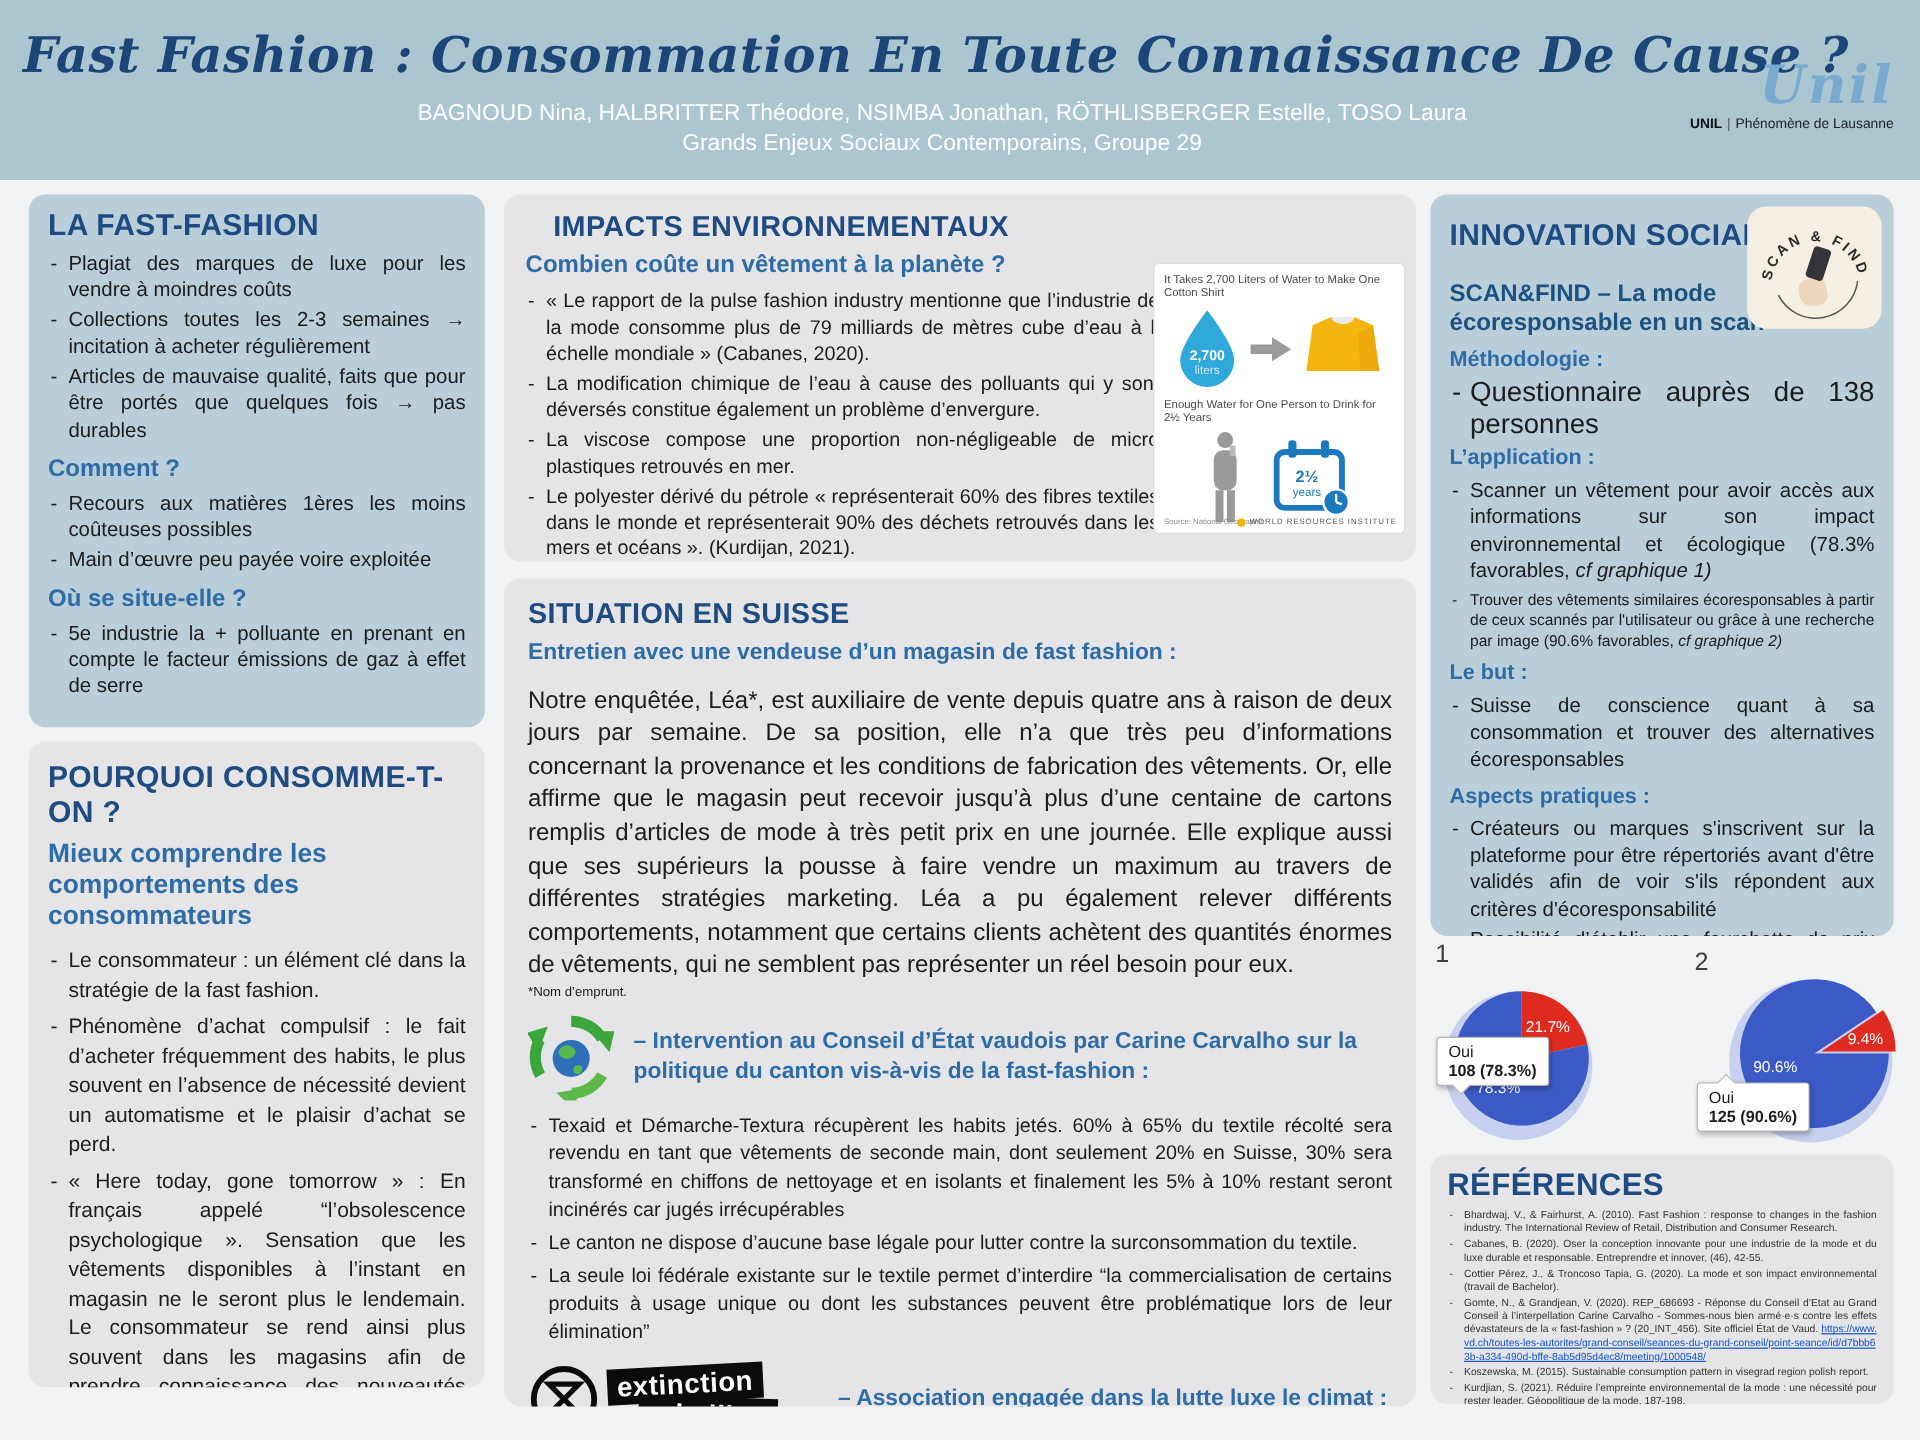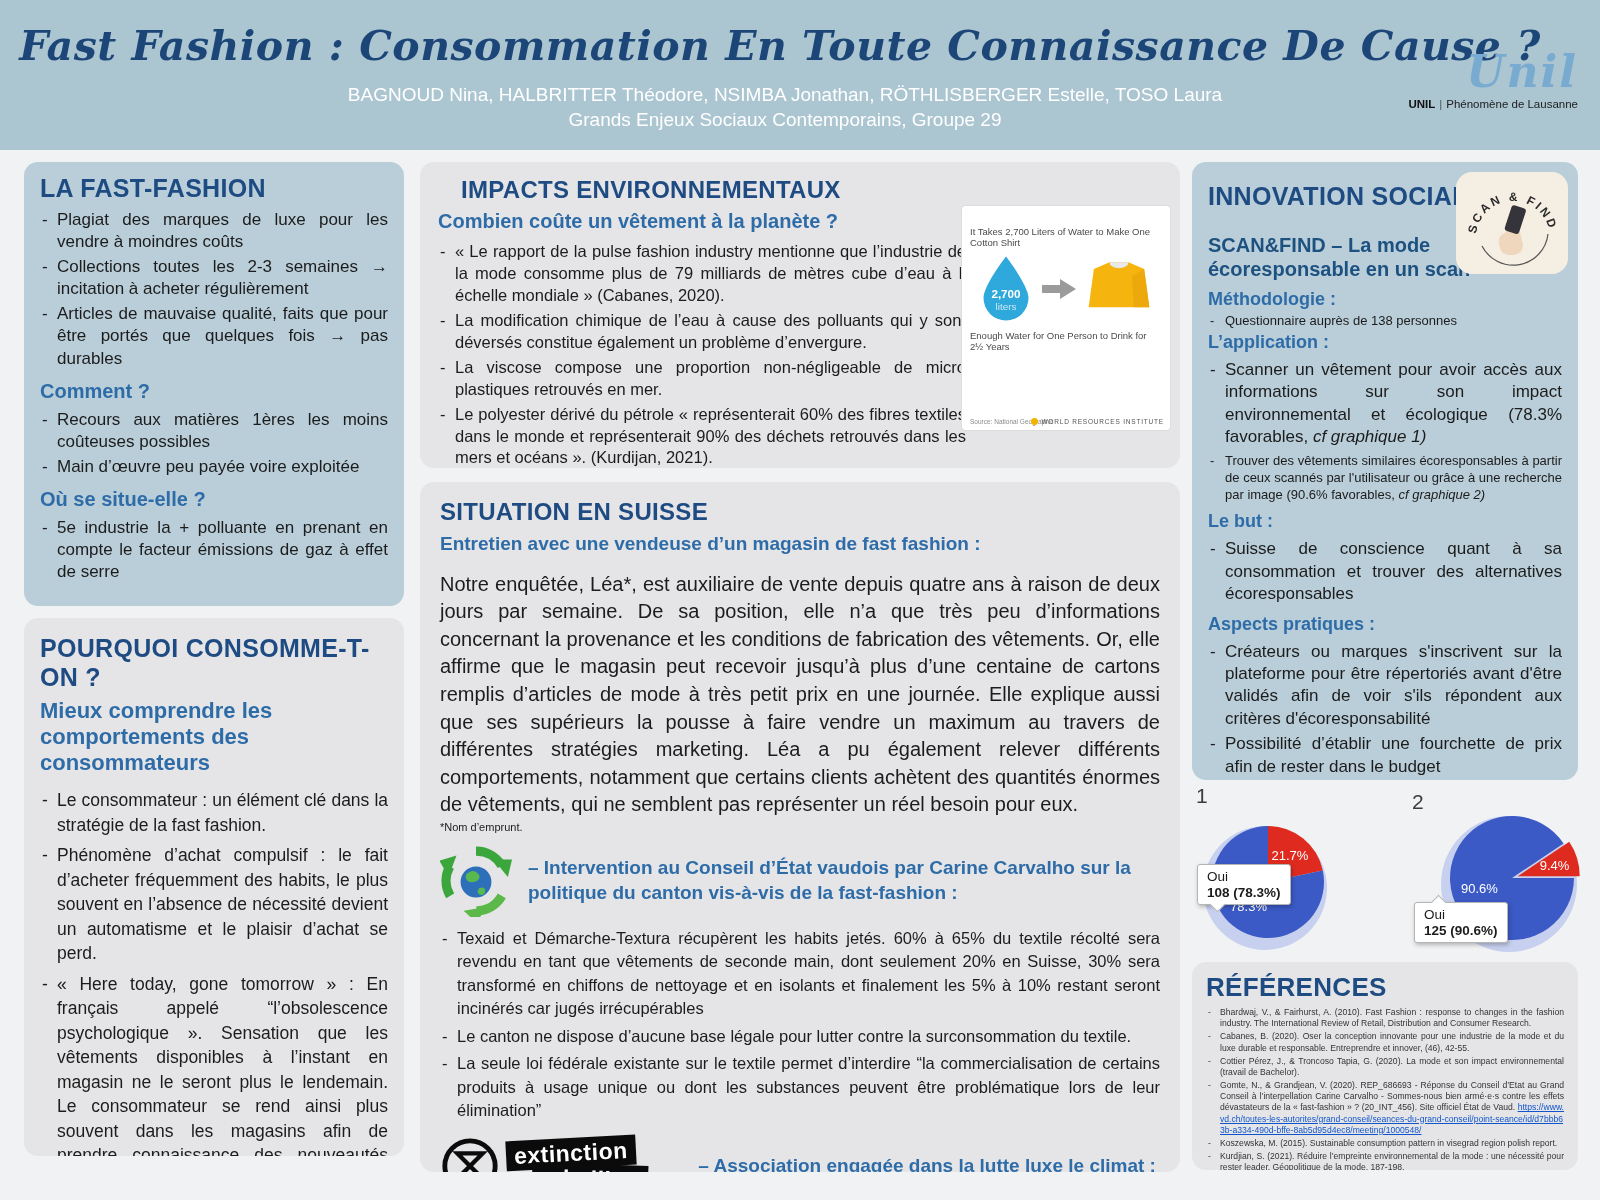--- a/index.html
+++ b/index.html
@@ -30,22 +30,22 @@
   .li::before{content:"-";position:absolute;left:2px;}
   
   .mid-li{font-size:16.5px;line-height:1.33;}
   .para{font-size:20px;line-height:1.38;text-align:justify;margin:14px 0 0 0;}
   .footnote{font-size:11px;margin-top:2px;}
   .blue-head{font-size:19px;font-weight:bold;color:#2e6ca8;line-height:1.3;}
   .quote{font-size:17px;line-height:1.5;text-align:justify;margin-top:14px;}
   .quote i{font-style:italic;}
   .row{display:flex;align-items:center;gap:16px;}
   
-  .infog{position:absolute;right:10px;top:44px;width:208px;height:224px;background:#fff;
-         border-radius:4px;box-shadow:0 0 0 1px #ddd;padding:20px 8px 4px 8px;box-sizing:border-box;}
+  .infog{position:absolute;right:10px;top:58px;width:208px;height:224px;background:#fff;
+         border-radius:4px;box-shadow:0 0 0 1px #ddd;padding:8px 8px 4px 8px;box-sizing:border-box;}
   .infog-title{font-size:9.5px;color:#4a4a4a;}
   .infog-row{display:flex;align-items:center;justify-content:center;gap:4px;margin:5px 0;}
   .infog-src{position:absolute;left:8px;bottom:5px;font-size:6.5px;color:#8a8a8a;}
   .infog-credit{position:absolute;right:6px;bottom:5px;font-size:6.5px;letter-spacing:.8px;color:#555;display:flex;align-items:center;gap:3px;}
   .wri-dot{width:7px;height:7px;border-radius:50%;background:#f0b400;display:inline-block;}
   
   .xr-bars{display:inline-block;vertical-align:middle;}
   .xr-bar{display:inline-block;background:#0b0b0b;color:#fff;font-weight:bold;font-size:23px;
           letter-spacing:.5px;padding:0 8px;line-height:30px;}
   .xr-bar1{transform:rotate(-3deg);}
@@ -129,20 +129,39 @@
         <svg width="34" height="24" viewBox="0 0 34 24">
           <polygon points="0,8 18,8 18,2 34,12 18,22 18,16 0,16" fill="#9b9b9b"></polygon>
         </svg>
         <svg width="78" height="62" viewBox="0 0 90 70">
           <polygon points="16,12 34,4 56,4 74,12 80,56 10,56" fill="#f6b40e"></polygon>
           <polygon points="60,20 74,12 80,56 62,56" fill="#eda80c"></polygon>
           <path d="M34,4 a11,7 0 0 0 22,0 Z" fill="#e9e9e9"></path>
         </svg>
       </div>
       <div class="infog-title">Enough Water for One Person to Drink for 2½ Years</div>
+      <div class="infog-row" style="gap:18px;">
+        <svg width="38" height="80" viewBox="0 0 40 84">
+          <circle cx="20" cy="8" r="7" fill="#9a9a9a"></circle>
+          <rect x="10" y="17" width="20" height="35" rx="8" fill="#9a9a9a"></rect>
+          <rect x="24" y="13" width="5" height="9" fill="#b9b9b9"></rect>
+          <rect x="11.5" y="52" width="7" height="28" fill="#9a9a9a"></rect>
+          <rect x="21.5" y="52" width="7" height="28" fill="#9a9a9a"></rect>
+        </svg>
+        <svg width="72" height="68" viewBox="0 0 74 70">
+          <rect x="6" y="12" width="56" height="48" rx="7" fill="#fff" stroke="#1c79c0" stroke-width="5"></rect>
+          <rect x="16" y="2" width="7" height="15" rx="3" fill="#1c79c0"></rect>
+          <rect x="44" y="2" width="7" height="15" rx="3" fill="#1c79c0"></rect>
+          <text x="32" y="38" text-anchor="middle" font-size="14" font-weight="bold" fill="#1c79c0" font-family="Liberation Sans, sans-serif">2½</text>
+          <text x="32" y="50" text-anchor="middle" font-size="10" fill="#1c79c0" font-family="Liberation Sans, sans-serif">years</text>
+          <circle cx="57" cy="55" r="11" fill="#1c79c0" stroke="#fff" stroke-width="2"></circle>
+          <line x1="57" y1="55" x2="57" y2="48" stroke="#fff" stroke-width="2"></line>
+          <line x1="57" y1="55" x2="62" y2="57" stroke="#fff" stroke-width="2"></line>
+        </svg>
+      </div>
       <div class="infog-src">Source: National Geographic</div>
       <div class="infog-credit">
         <span class="wri-dot"></span>
         <span>WORLD RESOURCES INSTITUTE</span>
       </div>
     </div>
   </div>
 
   <div class="card gray-card" style="left:420px;top:482px;width:760px;height:690px;padding:16px 20px;">
     <div class="h2" style="font-size:24px;">SITUATION EN SUISSE</div>
@@ -206,21 +225,21 @@
         <text font-size="12" font-weight="bold" letter-spacing="2.5" fill="#2b2b2b" font-family="Liberation Sans, sans-serif">
           <textPath href="#sfArc" startOffset="4">SCAN &amp; FIND</textPath>
         </text>
         <path d="M 26,74 A 35,35 0 0 0 92,62" stroke="#555" fill="none" stroke-width="1.2"></path>
         <path d="M44,76 q-4,-12 5,-15 q2,-6 9,-5 q6,1 7,8 l2,9 q0,9 -10,10 q-11,1 -13,-7 Z" fill="#eed7bc"></path>
         <rect x="52" y="34" width="15" height="27" rx="3" fill="#34343a" transform="rotate(18 59 47)"></rect>
       </svg>
     </div>
     <div class="innov-sub">SCAN&amp;FIND – La mode écoresponsable en un scan</div>
     <div class="sub" style="font-size:18px;margin:8px 0 2px 0;">Méthodologie :</div>
-    <div class="li" style="font-size:13px;">Questionnaire auprès de 138 personnes</div>
+    <div class="li" style="font-size:23px;">Questionnaire auprès de 138 personnes</div>
     <div class="sub" style="font-size:18px;margin:4px 0 6px 0;">L’application :</div>
     <div class="li" style="font-size:17px;line-height:1.32;"><span>Scanner un vêtement pour avoir accès aux informations sur son impact environnemental et écologique (78.3% favorables, </span><i>cf graphique 1)</i></div>
     <div class="li" style="font-size:13px;line-height:1.32;"><span>Trouver des vêtements similaires écoresponsables à partir de ceux scannés par l'utilisateur ou grâce à une recherche par image (90.6% favorables, </span><i>cf graphique 2)</i></div>
     <div class="sub" style="font-size:18px;margin:8px 0 6px 0;">Le but :</div>
     <div class="li" style="font-size:17px;line-height:1.32;">Suisse de conscience quant à sa consommation et trouver des alternatives écoresponsables</div>
     <div class="sub" style="font-size:18px;margin:8px 0 6px 0;">Aspects pratiques :</div>
     <div class="li" style="font-size:17px;line-height:1.32;">Créateurs ou marques s'inscrivent sur la plateforme pour être répertoriés avant d'être validés afin de voir s'ils répondent aux critères d'écoresponsabilité</div>
     <div class="li" style="font-size:17px;line-height:1.32;">Possibilité d’établir une fourchette de prix afin de rester dans le budget</div>
   </div>
 

